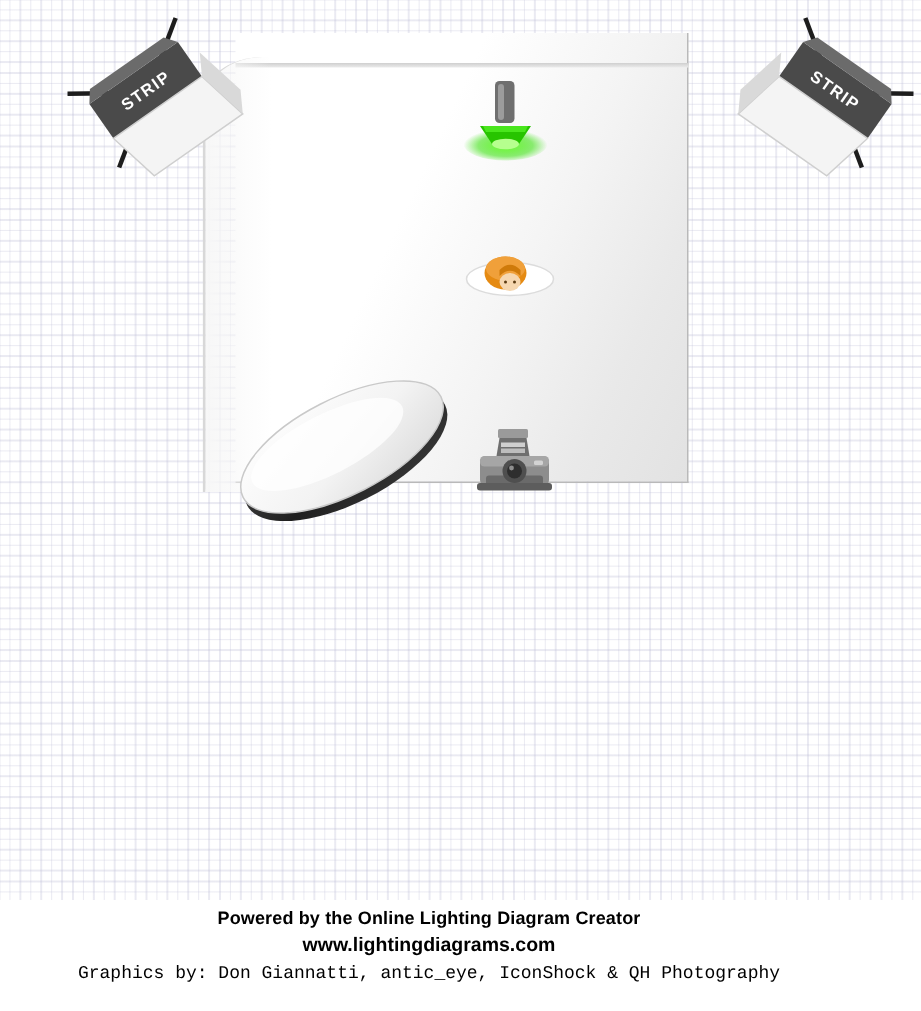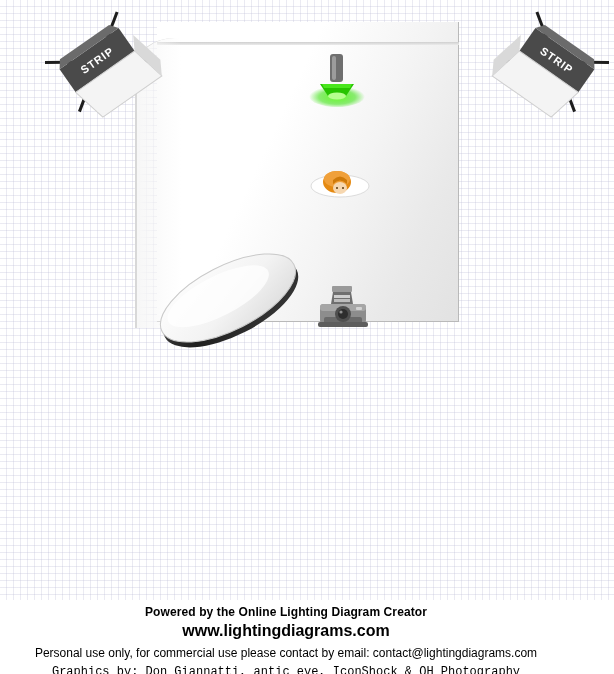--- a/index.html
+++ b/index.html
@@ -110,21 +110,21 @@
     text-align: center;
     color: #000000;
   }
   #footer .line1 {
     font-size: 12px;
     font-weight: bold;
     margin-top: 7px;
     letter-spacing: 0.1px;
   }
   #footer .line2 {
-    font-size: 16px;
+    font-size: 13px;
     font-weight: bold;
     margin-top: 3px;
   }
   #footer .line3 {
     font-size: 12px;
     margin-top: 6px;
   }
   #footer .line4 {
     font-size: 12px;
     margin-top: 5px;
@@ -241,17 +241,16 @@
       <circle cx="31" cy="28" r="5" fill="#2e2e2e"></circle>
       <circle cx="29" cy="26" r="1.6" fill="#8f8f8f"></circle>
       <rect x="44" y="21" width="6" height="3" rx="1" fill="#d3d3d3"></rect>
       <rect x="6" y="36" width="50" height="5" rx="2" fill="#5d5d5d"></rect>
     </svg>
   </div>
 
   <div id="footer">
     <div class="line1">Powered by the Online Lighting Diagram Creator</div>
     <div class="line2">www.lightingdiagrams.com</div>
-    <div class="line3">Personal use only, for commercial use please contact by email: contact@lightingdiagrams.com</div>
     <div class="line4">Graphics by: Don Giannatti, antic_eye, IconShock &amp; QH Photography</div>
   </div>
 
 </div>
 
 </body></html>

